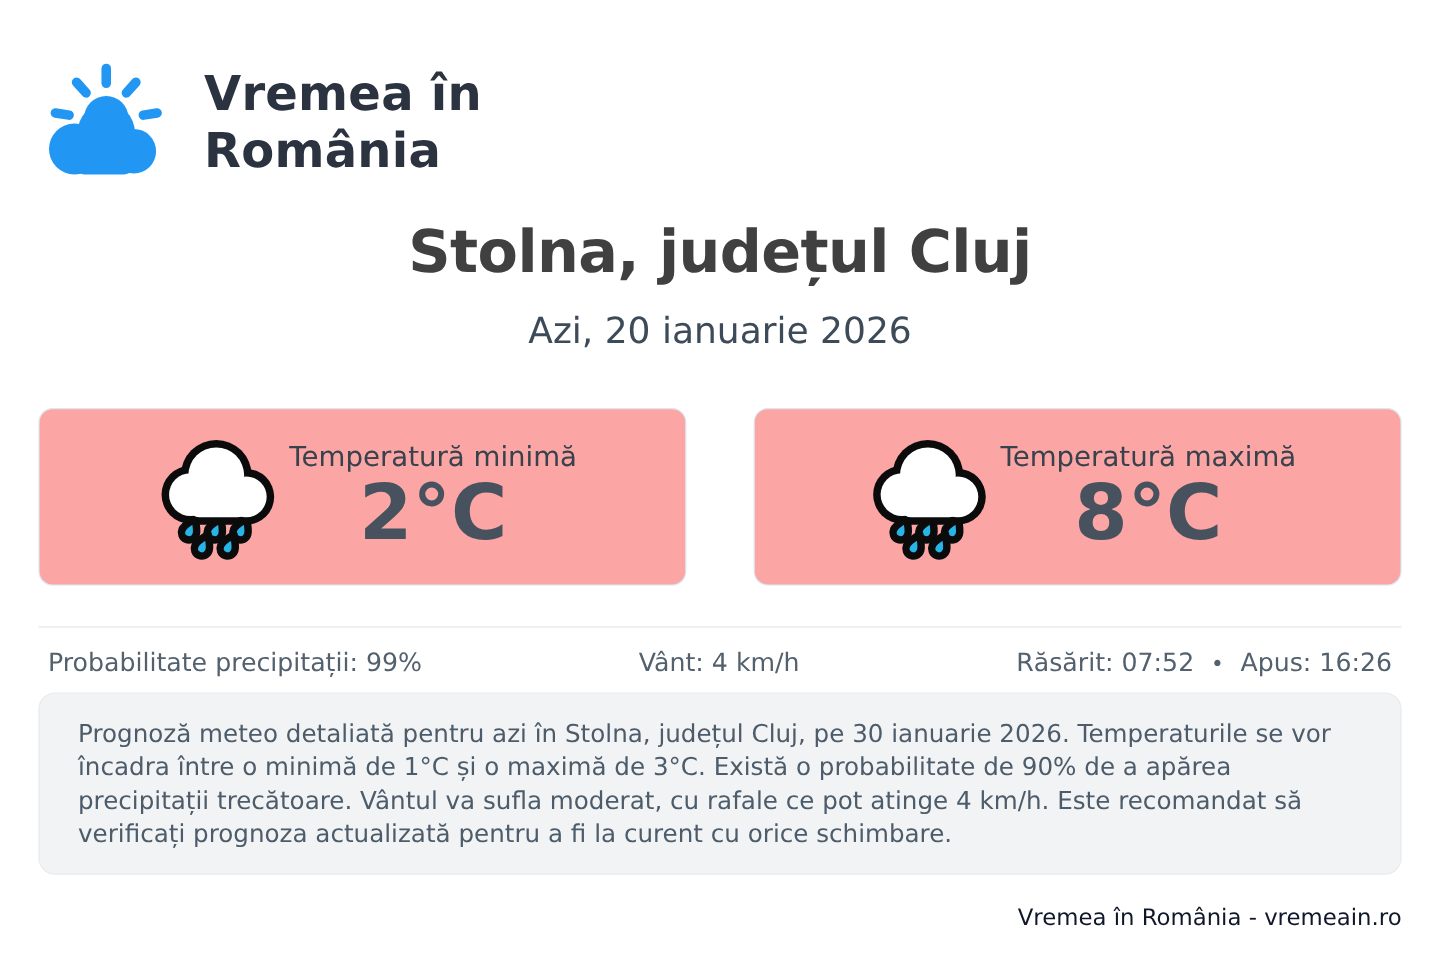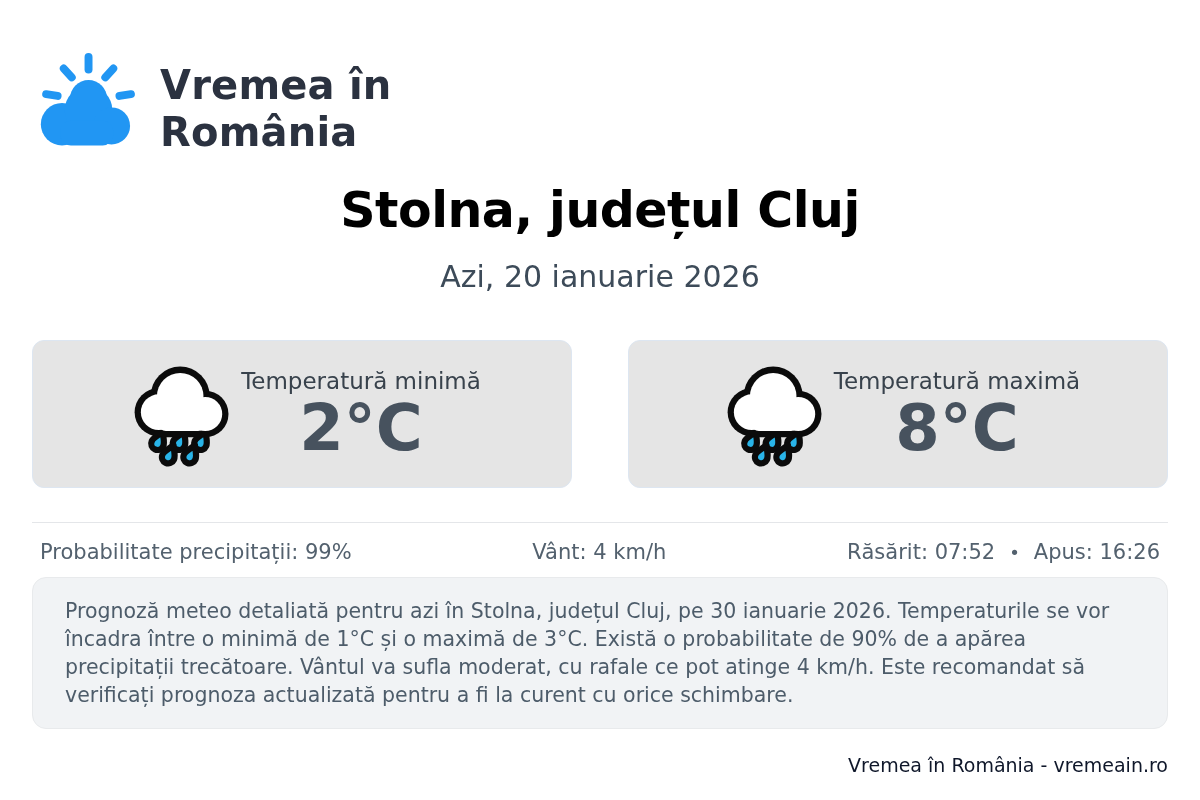--- a/index.html
+++ b/index.html
@@ -1,32 +1,32 @@
 <!DOCTYPE html>
 <html><head>
 <meta charset="utf-8">
 <style>
   * { margin: 0; padding: 0; box-sizing: border-box; }
   html, body { width: 1200px; height: 800px; background: #ffffff; }
   body { font-family: "DejaVu Sans", "Liberation Sans", sans-serif; color: #3d4b59; }
   .page { position: relative; width: 1200px; height: 800px; padding: 0 32px; overflow: hidden; }
 
   
-  .logo { display: flex; align-items: flex-end; gap: 22px; padding-top: 50px; }
+  .logo { display: flex; align-items: center; gap: 32px; padding-top: 50px; }
   .logo-icon { width: 106px; height: 106px; flex: 0 0 auto; }
   .logo-text { font-size: 40px; font-weight: 800; color: #2b3240; line-height: 1.18; letter-spacing: 0.2px; }
   .logo-text span { display: block; }
 
   
-  .title { margin-top: 26px; text-align: center; font-size: 49px; font-weight: 700; color: #000000; letter-spacing: -0.5px; }
+  .title { margin-top: 26px; text-align: center; font-size: 49px; font-weight: 700; color: #404040; letter-spacing: -0.5px; }
   .subtitle { margin-top: 20px; text-align: center; font-size: 30px; font-weight: 400; color: #3d4b59; }
 
   
   .cards { display: flex; gap: 56px; margin-top: 46px; }
-  .card { flex: 1; height: 148px; background: #e5e5e5; border: 1px solid #dde6f1; border-radius: 12px;
+  .card { flex: 1; height: 148px; background: #fca5a5; border: 1px solid #dde6f1; border-radius: 12px;
           display: flex; align-items: center; justify-content: center; }
   .card-icon { width: 118px; height: 106px; flex: 0 0 auto; }
   .card-info { text-align: center; }
   .card-label { font-size: 23px; color: #38424c; }
   .card-value { font-size: 64px; font-weight: 700; color: #47525e; margin-top: 2px; line-height: 1.0; }
 
   
   .divider { margin-top: 34px; border: none; border-top: 1px solid #e4e6e9; height: 0; }
   .stats { display: flex; justify-content: space-between; align-items: baseline; margin-top: 17px; padding: 0 8px;
            font-size: 21px; color: #53616e; }

